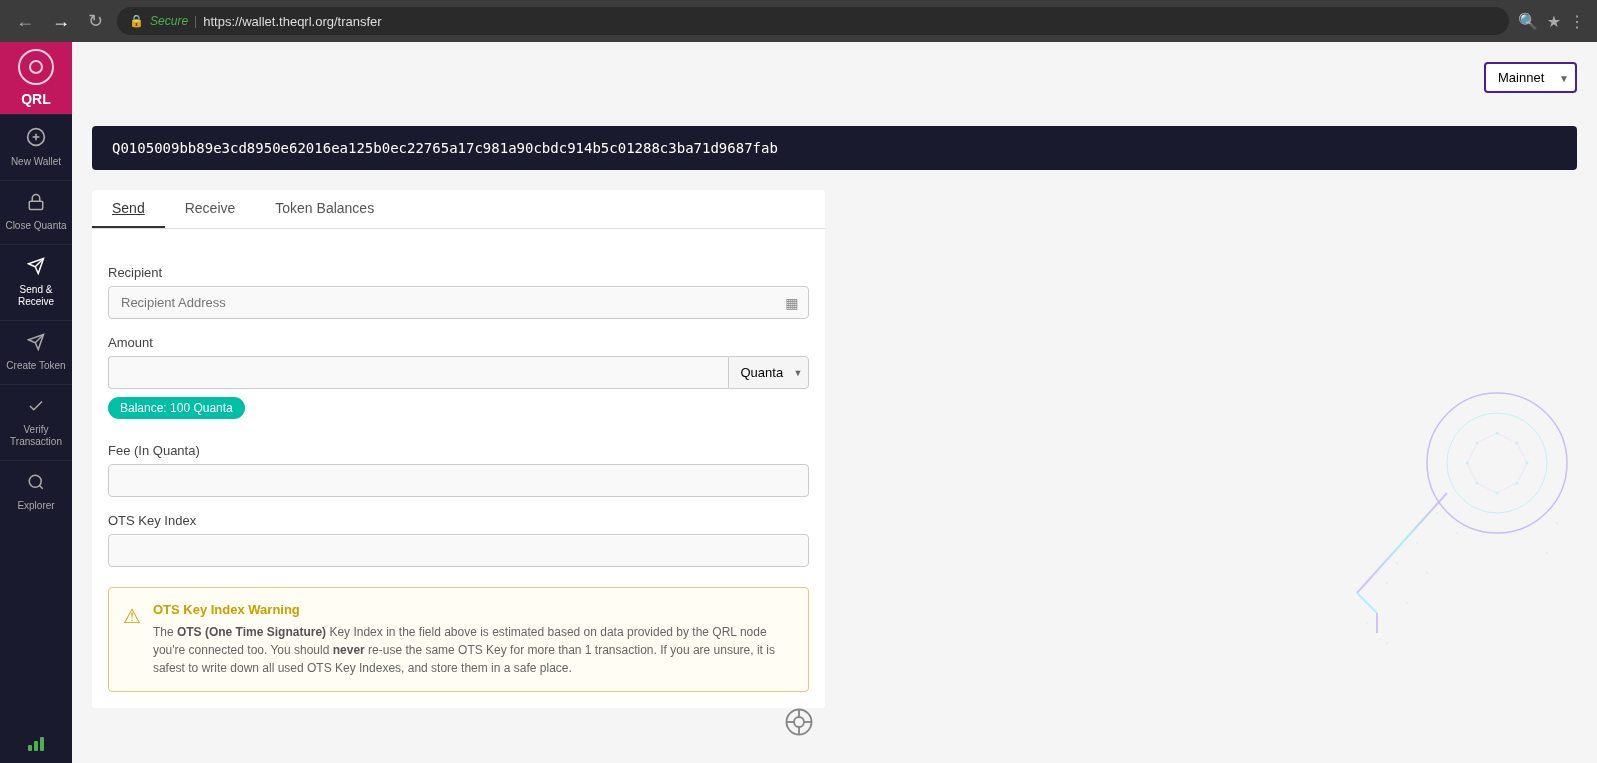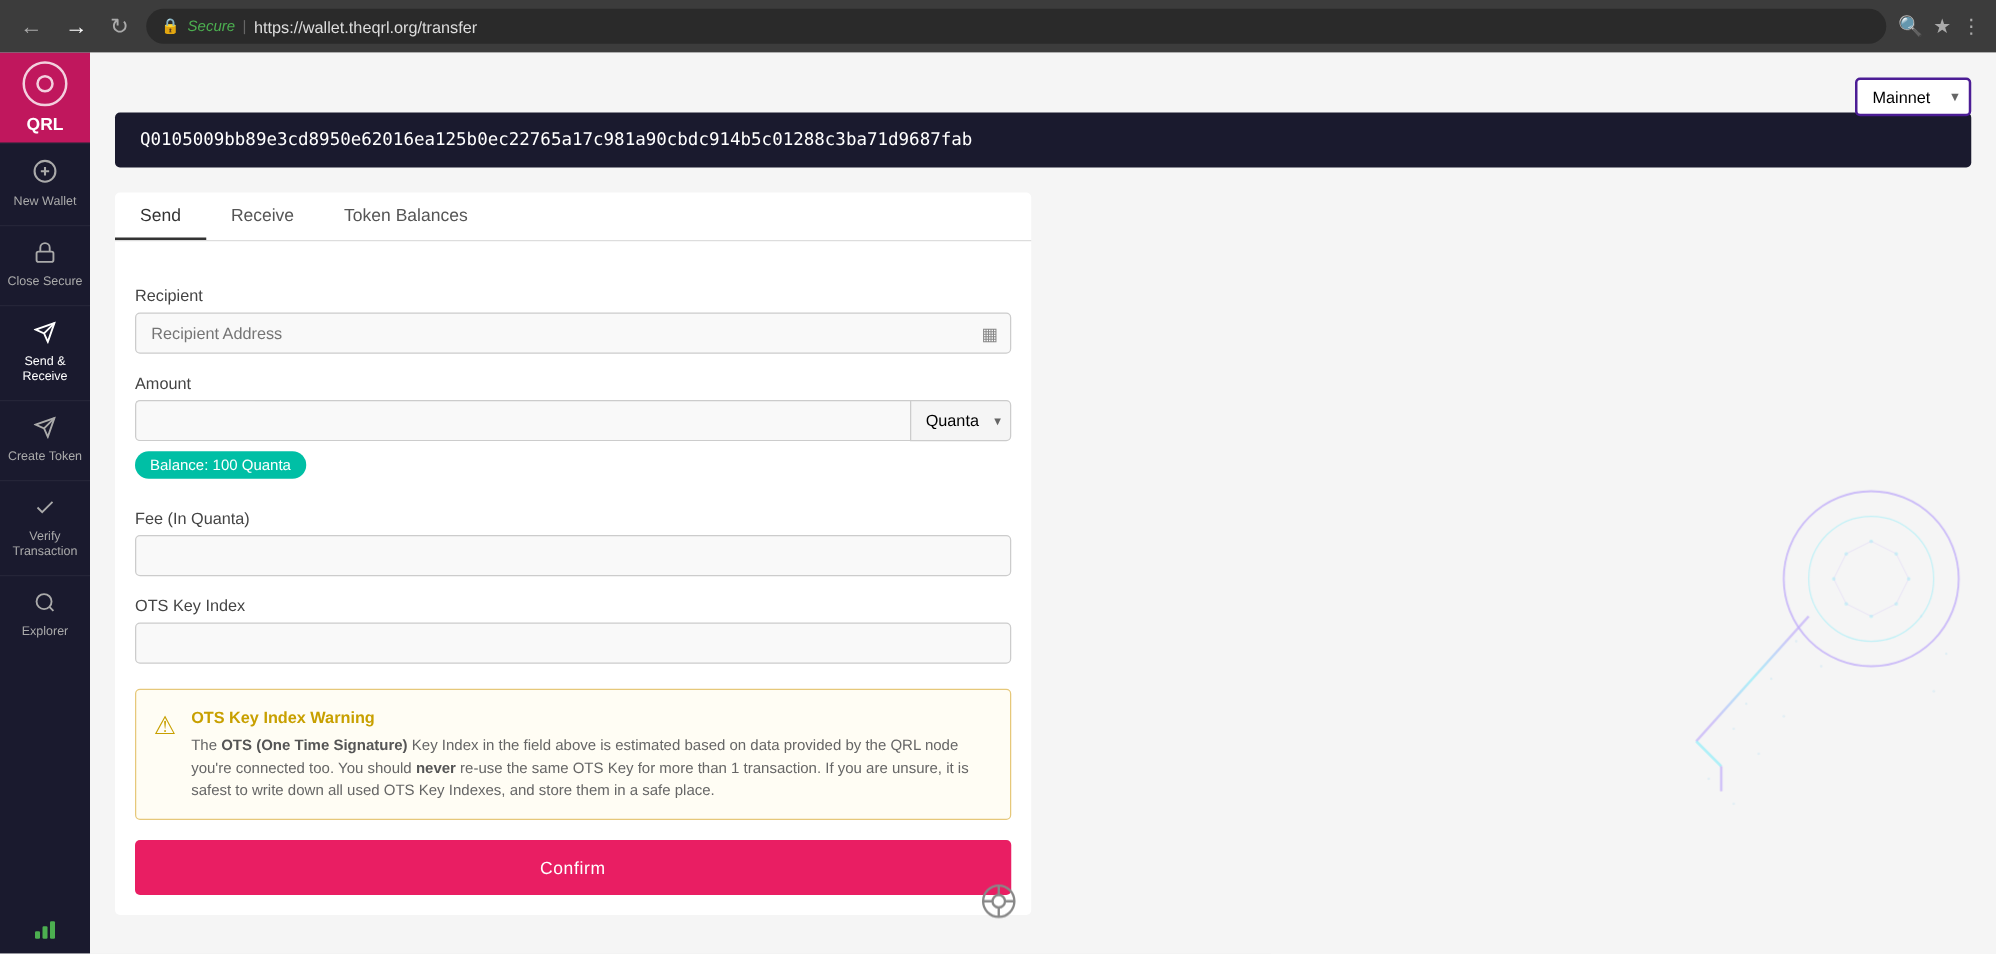--- a/index.html
+++ b/index.html
@@ -156,21 +156,21 @@
     }
 
     
     .wallet-address-bar {
       background: #1a1a2e;
       color: #fff;
       padding: 14px 20px;
       border-radius: 4px;
       font-size: 14px;
       font-family: monospace;
-      margin-top: 28px;
+      margin-top: 64px;
       margin-bottom: 20px;
       word-break: break-all;
     }
 
     
     .tabs {
       display: flex;
       border-bottom: 1px solid #ddd;
       margin-bottom: 20px;
     }
@@ -181,20 +181,21 @@
       color: #555;
       border-bottom: 2px solid transparent;
       background: none;
       border-top: none;
       border-left: none;
       border-right: none;
     }
     .tab.active {
       color: #333;
       border-bottom: 2px solid #333;
+      text-decoration: underline;
     }
 
     
     .content-grid {
       display: grid;
       grid-template-columns: 1fr 1fr;
       gap: 20px;
     }
 
     .form-panel {
@@ -408,21 +409,21 @@
       <span class="sidebar-label">New Wallet</span>
     </div>
 
     <div class="sidebar-item">
       <span class="sidebar-icon">
         <svg width="18" height="18" viewBox="0 0 24 24" fill="none" stroke="currentColor" stroke-width="2">
           <rect x="3" y="11" width="18" height="11" rx="2" ry="2"></rect>
           <path d="M7 11V7a5 5 0 0 1 10 0v4"></path>
         </svg>
       </span>
-      <span class="sidebar-label">Close Secure</span>
+      <span class="sidebar-label">Close Quanta</span>
     </div>
 
     <div class="sidebar-item active">
       <span class="sidebar-icon">
         <svg width="18" height="18" viewBox="0 0 24 24" fill="none" stroke="currentColor" stroke-width="2">
           <line x1="22" y1="2" x2="11" y2="13"></line>
           <polygon points="22 2 15 22 11 13 2 9 22 2"></polygon>
         </svg>
       </span>
       <span class="sidebar-label">Send &amp; Receive</span>
@@ -533,21 +534,20 @@
             <span class="warning-icon">⚠</span>
             <div>
               <div class="warning-title">OTS Key Index Warning</div>
               <div class="warning-text">
                 The <strong>OTS (One Time Signature)</strong> Key Index in the field above is estimated based on data provided by the QRL node you're connected too. You should <strong>never</strong> re-use the same OTS Key for more than 1 transaction. If you are unsure, it is safest to write down all used OTS Key Indexes, and store them in a safe place.
               </div>
             </div>
           </div>
 
           
-          <button class="confirm-btn">Confirm</button>
         </div>
       </div>
 
 
     </div>
 
     <div class="bg-decoration">
       <svg viewBox="0 0 300 400" xmlns="http://www.w3.org/2000/svg" opacity="0.6">
         <defs>
           <radialGradient id="g1" cx="50%" cy="50%" r="50%">

